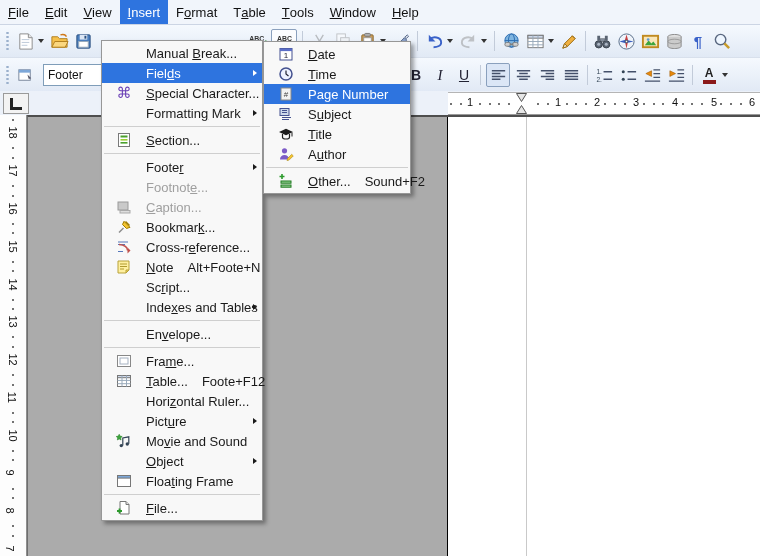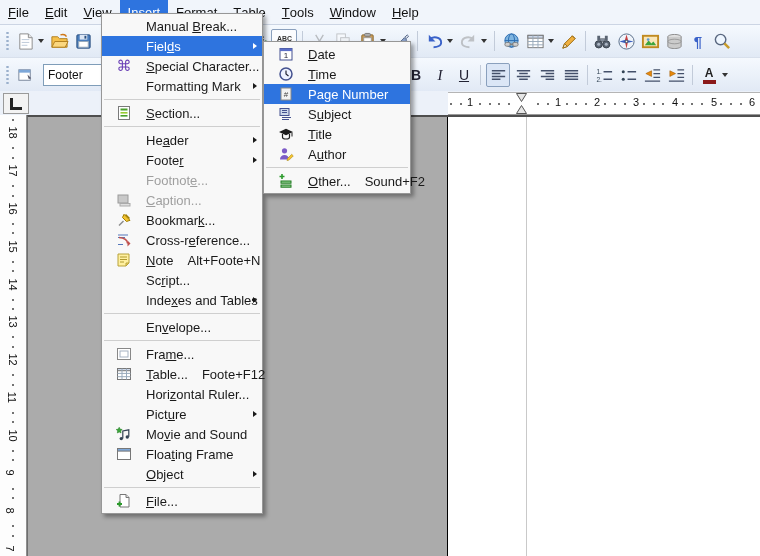--- a/index.html
+++ b/index.html
@@ -54,21 +54,21 @@
   #vruler{position:absolute;left:0;top:0;bottom:0;width:26px;background:#fdfdfd;border-right:1px solid #8f8f8f;}
   .vnum{position:absolute;left:6px;font-size:11px;color:#111;transform:rotate(90deg);transform-origin:center;line-height:1;}
   .vtick{position:absolute;left:12px;width:2px;height:2px;background:#444;border-radius:50%;}
   #work{position:absolute;left:27px;top:0;right:0;bottom:0;background:#ababab;
     border-top:2px solid #4e4e4e;border-left:1px solid #6e6e6e;}
   #page{position:absolute;left:419px;top:0;right:0;bottom:0;background:#fff;border-left:1px solid #000;}
   #boundary{position:absolute;left:78px;top:0;bottom:0;width:1px;background:#c9c9c9;}
   
   .menu-panel{position:absolute;background:#f8f8f8;border:1px solid #979797;
     box-shadow:3px 3px 4px rgba(0,0,0,.35);padding:2px 0;font-size:13px;color:#1a1a1a;}
-  #menu-insert{left:101px;top:13px;width:160px;z-index:10;}
+  #menu-insert{left:101px;top:40px;width:160px;z-index:10;}
   #menu-fields{left:263px;top:41px;width:146px;z-index:11;}
   .mi{position:relative;height:20px;display:flex;align-items:center;
     padding-left:44px;padding-right:16px;white-space:nowrap;}
   .mi .ico{position:absolute;left:14px;top:2px;width:16px;height:16px;display:flex;
     align-items:center;justify-content:center;}
   .mi .ico svg{width:16px;height:16px;}
   .mi.hl{background:#2e74df;color:#fff;}
   .mi.dis{color:#9f9f9f;}
   .mi .sc{margin-left:auto;padding-left:14px;}
   .mi .arrow{position:absolute;right:5px;top:6.5px;width:0;height:0;
@@ -507,24 +507,20 @@
           <rect x="2.5" y="1.5" width="11" height="13" fill="#fff" stroke="#7a7a7a"></rect>
           <rect x="4.5" y="3.5" width="7" height="2" fill="#4aa02c"></rect>
           <rect x="4.5" y="7" width="7" height="1.6" fill="#9acd32"></rect>
           <rect x="4.5" y="10" width="7" height="1.6" fill="#4aa02c"></rect>
         </svg>
       </span>
       <span class="lab"><u>S</u>ection...</span>
     </div>
     <div class="msep"></div>
     <div class="mi">
-      <span class="lab">He<u>a</u>der</span>
-      <span class="arrow"></span>
-    </div>
-    <div class="mi">
       <span class="lab">Foote<u>r</u></span>
       <span class="arrow"></span>
     </div>
     <div class="mi dis">
       <span class="lab">Footnot<u>e</u>...</span>
     </div>
     <div class="mi dis">
       <span class="ico">
         <svg viewBox="0 0 16 16">
           <rect x="2" y="3" width="10" height="8" fill="#c9c9c9" stroke="#9a9a9a"></rect>
@@ -608,31 +604,31 @@
         <svg viewBox="0 0 16 16">
           <path d="M6.8 12.5V5l6-1.2v7" fill="none" stroke="#334455" stroke-width="1.2"></path>
           <circle cx="5.3" cy="12.6" r="1.7" fill="#334455"></circle>
           <circle cx="11.3" cy="11" r="1.7" fill="#334455"></circle>
           <path d="M3.2 1.2l.9 1.9 2.1.4-1.5 1.4.4 2.1-1.9-1-1.9 1 .4-2.1L.2 3.5l2.1-.4z" fill="#3da53d" stroke="#1f7a1f" stroke-width=".5"></path>
         </svg>
       </span>
       <span class="lab">Mo<u>v</u>ie and Sound</span>
     </div>
     <div class="mi">
+      <span class="lab"><u>O</u>bject</span>
+      <span class="arrow"></span>
+    </div>
+    <div class="mi">
       <span class="ico">
         <svg viewBox="0 0 16 16">
           <rect x="1.5" y="2.5" width="13" height="11" fill="#fff" stroke="#777"></rect>
           <rect x="1.5" y="2.5" width="13" height="2.6" fill="#7da7d8" stroke="#777"></rect>
         </svg>
       </span>
       <span class="lab">Floa<u>t</u>ing Frame</span>
-    </div>
-    <div class="mi">
-      <span class="lab"><u>O</u>bject</span>
-      <span class="arrow"></span>
     </div>
     <div class="msep"></div>
     <div class="mi">
       <span class="ico">
         <svg viewBox="0 0 16 16">
           <path d="M4 1.5h6l3 3V14H4z" fill="#fff" stroke="#777"></path>
           <path d="M10 1.5v3h3" fill="#e2e2e2" stroke="#777"></path>
           <path d="M3.5 8.5v5M1 11h5" stroke="#2c9a2c" stroke-width="1.8"></path>
         </svg>
       </span>

